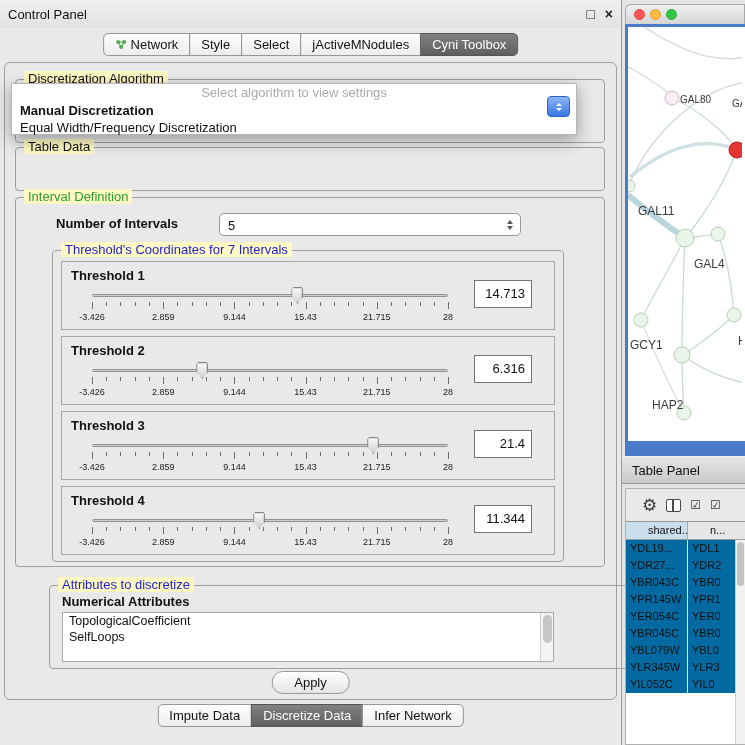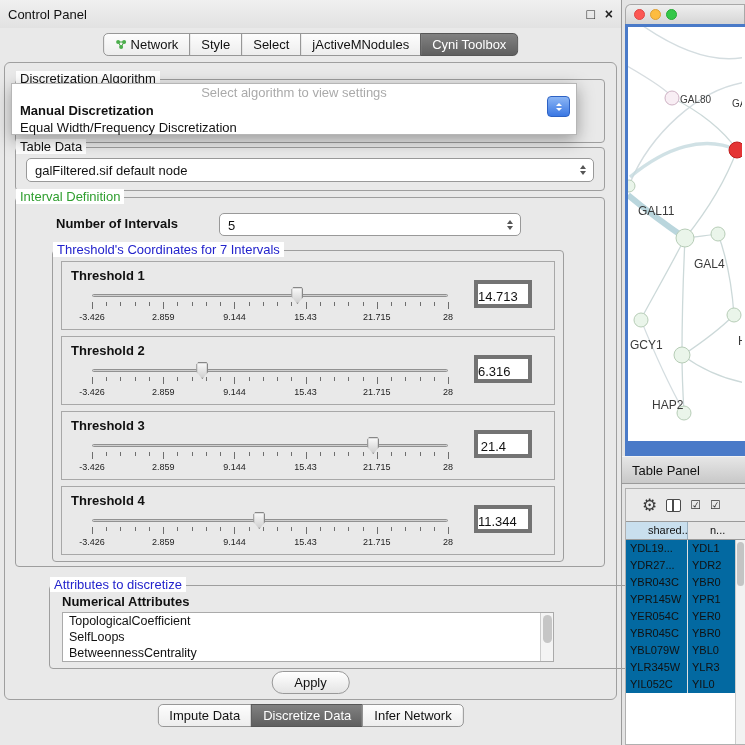--- a/index.html
+++ b/index.html
@@ -21,21 +21,21 @@
 .seg-tab{display:flex;align-items:center;gap:4px;padding:3px 11px;font-size:13px;
   background:linear-gradient(#fdfdfd,#ededed);border:1px solid #979797;margin-left:-1px;white-space:nowrap;cursor:default}
 .seg-tab:first-child{border-radius:5px 0 0 5px;margin-left:0}
 .seg-tab:last-child{border-radius:0 5px 5px 0}
 .seg-tab.active{background:linear-gradient(#818181,var(--tabdark,#5f5f5f));color:#fff;border-color:#565656}
 .tab-icon{display:inline-flex}
 
 .main-panel{position:absolute;left:4px;top:62px;width:613px;height:638px;border:1px solid #9f9f9f;border-radius:6px;background:#e9e9e9}
 
 .group{position:absolute;border:1px solid #9e9e9e;border-radius:4px}
-.gtitle{position:absolute;top:-9px;left:0;background:#ffffff;padding:0 4px;font-size:13px;white-space:nowrap}
+.gtitle{position:absolute;top:-9px;left:8px;background:#fef9c3;padding:0 4px;font-size:13px;white-space:nowrap}
 .gtitle.green{color:var(--green,#2e9e2e)}
 .gtitle.blue{color:var(--blue,#2323cc)}
 
 .algo-group{left:10px;top:16px;width:590px;height:64px}
 
 .combo{position:relative;background:#fff;border:1px solid #999;border-radius:5px;font-size:13px}
 .combo-text{position:absolute;left:8px;top:50%;transform:translateY(-50%);white-space:nowrap}
 .combo-arrows{position:absolute;right:7px;top:50%;transform:translateY(-50%);display:flex;flex-direction:column;gap:2px}
 .ca{width:0;height:0;border-left:3.5px solid transparent;border-right:3.5px solid transparent}
 .ca.up{border-bottom:4px solid #555}
@@ -70,22 +70,22 @@
 .slider-track{position:absolute;left:0;right:0;top:8px;height:3px;background:linear-gradient(#bfbfbf,#dedede);border:1px solid #919191;border-radius:2px}
 .slider-thumb{position:absolute;top:1px;width:12px;height:17px;transform:translateX(-50%);
   background:linear-gradient(#fdfdfd,#cccccc);
   clip-path:polygon(15% 0,85% 0,100% 14%,100% 58%,50% 100%,0 58%,0 14%);
   box-shadow:inset 0 0 0 1.2px #878787;z-index:3}
 .slider-ticks{position:absolute;left:0;right:0;top:16px;height:8px}
 .tick{position:absolute;top:0;width:1px;height:4px;background:#6e6e6e}
 .tick.major{height:7px}
 .slider-scale{position:absolute;left:0;right:0;top:26px;height:11px}
 .scale-label{position:absolute;transform:translateX(-50%);font-size:9px;color:#222;white-space:nowrap}
-.th-value{position:absolute;right:22px;top:18px;width:58px;height:28px;background:#fff;border:4px solid #737373;
-  font-size:13px;line-height:26px;text-align:right;padding-right:22px}
+.th-value{position:absolute;right:22px;top:18px;width:58px;height:28px;background:#fff;border:1px solid #737373;
+  font-size:13px;line-height:26px;text-align:right;padding-right:6px}
 
 .attr-group{left:44px;top:522px;width:588px;height:84px}
 .attr-label{position:absolute;left:12px;top:8px;font-size:13px;font-weight:bold}
 .attr-list{position:absolute;left:12px;top:26px;width:492px;height:50px;background:#fff;border:1px solid #aaa;overflow:hidden}
 .attr-item{font-size:12.5px;line-height:16px;padding-left:6px}
 .vscroll{position:absolute;right:0;top:0;bottom:0;width:13px;background:#f4f4f4;border-left:1px solid #ccc}
 .vscroll .vthumb{position:absolute;left:2px;top:2px;width:9px;height:28px;background:#c6c6c6;border-radius:5px}
 
 .apply-btn{position:absolute;left:50%;transform:translateX(-50%);top:608px;padding:3px 22px;font-size:13px;
   background:linear-gradient(#ffffff,#e4e4e4);border:1px solid #999;border-radius:11px;font-family:inherit;color:#111}
@@ -176,27 +176,20 @@
     <div class="popup">
       <div class="popup-prompt">Select algorithm to view settings</div>
       <div id="popup-items">
           <div class="popup-item bold">Manual Discretization</div>
           <div class="popup-item">Equal Width/Frequency Discretization</div>
         </div>
     </div>
 
     <div class="group td-group">
       <span class="gtitle">Table Data</span>
-      <div class="combo td-combo">
-        <span class="combo-text">galFiltered.sif default node</span>
-        <span class="combo-arrows">
-            <span class="ca up"></span>
-            <span class="ca down"></span>
-          </span>
-      </div>
     </div>
 
     <div class="group iv-group">
       <span class="gtitle green">Interval Definition</span>
       <span class="num-label">Number of Intervals</span>
       <div class="combo num-combo">
         <span class="combo-text">5</span>
         <span class="combo-arrows">
             <span class="ca up"></span>
             <span class="ca down"></span>
@@ -388,21 +381,20 @@
       </div>
     </div>
 
     <div class="group attr-group">
       <span class="gtitle blue">Attributes to discretize</span>
       <div class="attr-label">Numerical Attributes</div>
       <div class="attr-list">
         <div id="attr-items">
             <div class="attr-item">TopologicalCoefficient</div>
             <div class="attr-item">SelfLoops</div>
-            <div class="attr-item">BetweennessCentrality</div>
           </div>
         <div class="vscroll">
             <div class="vthumb"></div>
           </div>
       </div>
     </div>
 
     <button class="apply-btn">Apply</button>
   </div>
 

